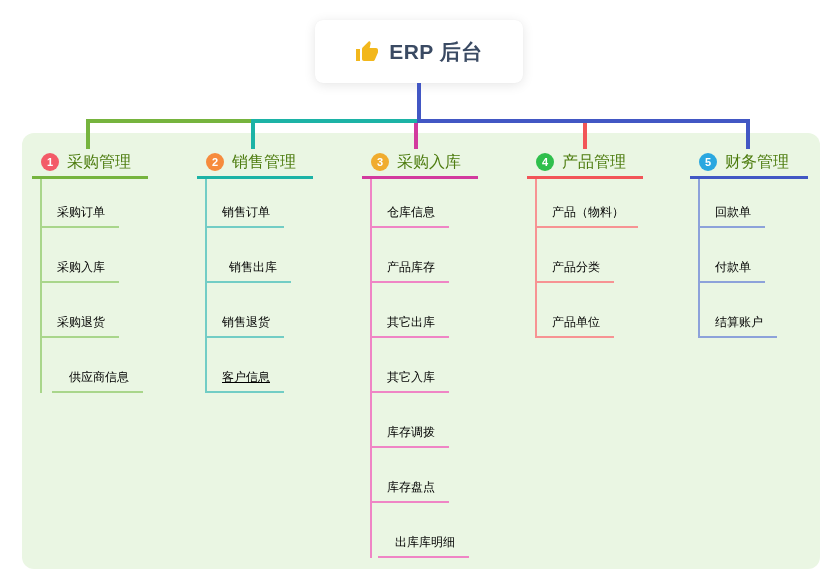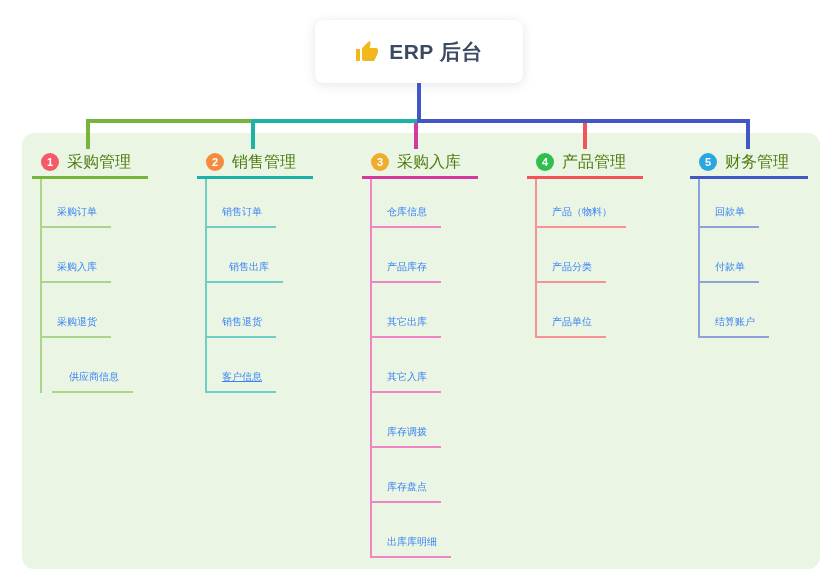--- a/index.html
+++ b/index.html
@@ -30,21 +30,21 @@
   .badge{
     width:18px;height:18px;border-radius:50%;flex:0 0 18px;
     display:flex;align-items:center;justify-content:center;
     color:#ffffff;font-size:11px;font-weight:bold;line-height:1;
   }
   .blabel{font-size:16px;font-weight:500;color:#4d7c0f;white-space:nowrap;}
   .bline{position:absolute;left:0;top:25px;height:3px;width:100%;}
   .vline{position:absolute;width:2px;top:28px;}
   .child{
     position:absolute;left:8px;white-space:nowrap;display:inline-block;
-    font-size:10px;color:#3b82f6;line-height:20px;
+    font-size:12px;color:#000000;line-height:20px;
     padding:0 14px 4px 17px;border-bottom:2px solid;cursor:pointer;
   }
 </style>
 </head>
 <body>
 
 <div class="canvas">
   <div class="panel" id="panel" style="background: rgb(234, 246, 227);"></div>
 
   <div class="root-card">
@@ -98,21 +98,21 @@
           <span class="blabel">采购入库</span>
         </div>
         <div class="bline" style="background: rgb(210, 58, 158);"></div>
         <div class="vline" style="left: 8px; background: rgb(239, 133, 197); height: 379px;"></div>
         <div class="child" style="top: 51px; border-bottom-color: rgb(239, 133, 197);">仓库信息</div>
         <div class="child" style="top: 106px; border-bottom-color: rgb(239, 133, 197);">产品库存</div>
         <div class="child" style="top: 161px; border-bottom-color: rgb(239, 133, 197);">其它出库</div>
         <div class="child" style="top: 216px; border-bottom-color: rgb(239, 133, 197);">其它入库</div>
         <div class="child" style="top: 271px; border-bottom-color: rgb(239, 133, 197);">库存调拨</div>
         <div class="child" style="top: 326px; border-bottom-color: rgb(239, 133, 197);">库存盘点</div>
-        <div class="child" style="top: 381px; border-bottom-color: rgb(239, 133, 197);">出库库明细</div>
+        <div class="child" style="top: 381px; border-bottom-color: rgb(239, 133, 197); margin-left: 8px;">出库库明细</div>
       </div>
       <div class="branch" style="left: 527px; width: 116px;">
         <div class="bhdr">
           <span class="badge" style="background: rgb(47, 191, 76);">4</span>
           <span class="blabel">产品管理</span>
         </div>
         <div class="bline" style="background: rgb(242, 85, 88);"></div>
         <div class="vline" style="left: 8px; background: rgb(247, 147, 147); height: 159px;"></div>
         <div class="child" style="top: 51px; border-bottom-color: rgb(247, 147, 147);">产品（物料）</div>
         <div class="child" style="top: 106px; border-bottom-color: rgb(247, 147, 147);">产品分类</div>

